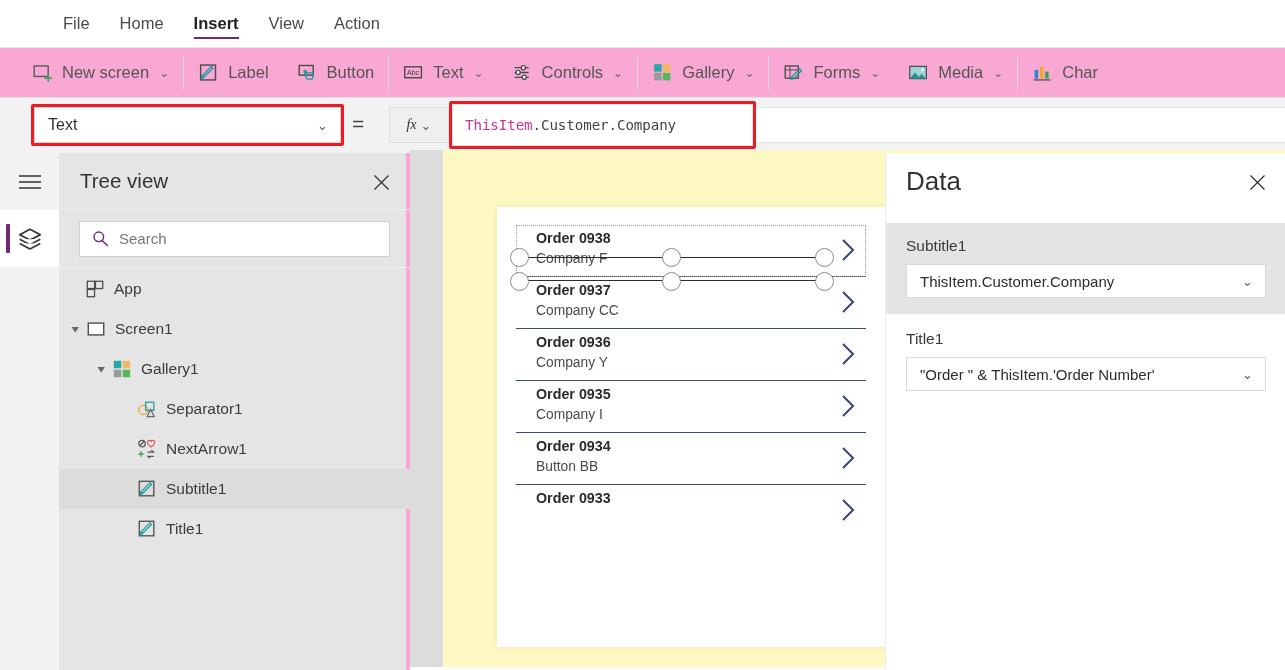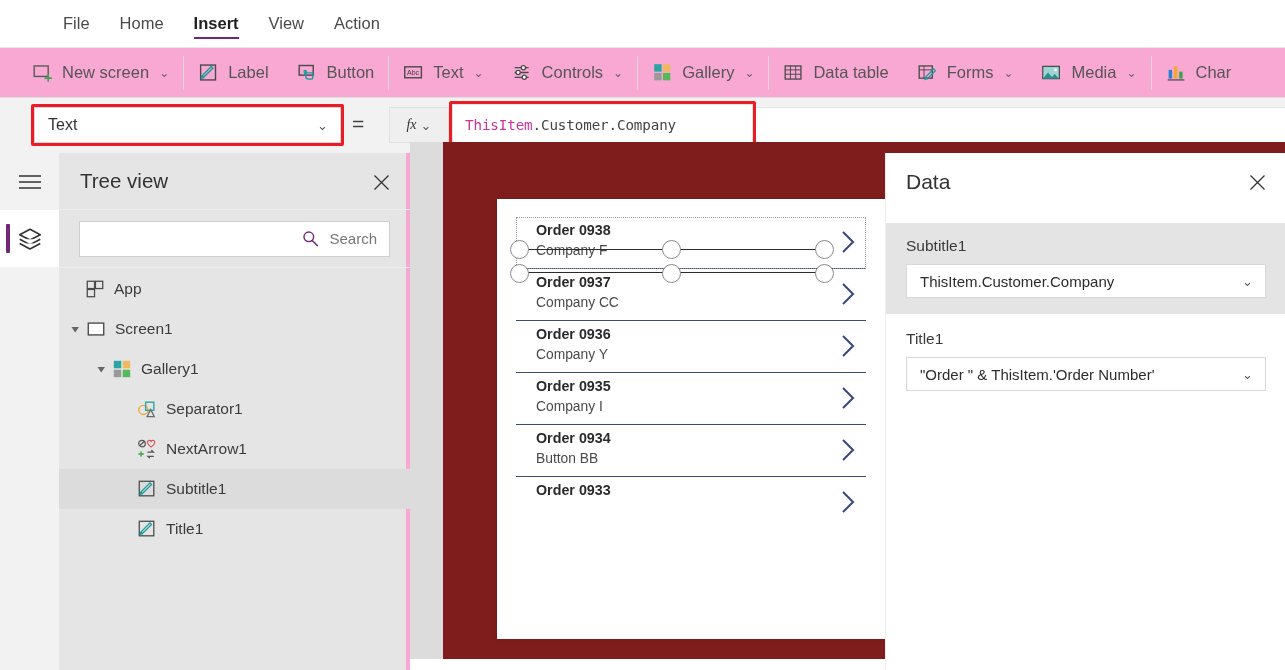--- a/index.html
+++ b/index.html
@@ -117,43 +117,43 @@
     position:absolute; right:14px; top:14px; width:30px; height:30px;
     display:flex; align-items:center; justify-content:center; cursor:pointer;
   }
   .search-zone {
     position:absolute; left:0; top:57px; width:351px; height:58px;
     display:flex; align-items:center; justify-content:center;
     border-bottom:1px solid #ededed;
   }
   .search-box {
     width:311px; height:36px; border:1px solid #cfcfcf; background:#fff;
-    display:flex; align-items:center; gap:10px; padding:0 12px;justify-content:flex-end;
+    display:flex; align-items:center; gap:10px; padding:0 12px;
   }
   .search-ph { font-size:15px; color:#777; }
   .tree-list { position:absolute; left:0; top:116px; width:351px; bottom:0; }
   .tnode {
     position:relative; height:40px; display:flex; align-items:center;
     cursor:pointer; font-size:15.5px; color:#3b3b3b;
   }
   .tnode.sel { background:#dcdcdc; }
   .tnode .arrow {
     width:12px; height:12px; flex:0 0 12px; display:flex;
     align-items:center; justify-content:center;
   }
   .tnode .tico { width:20px; height:20px; flex:0 0 20px; margin-right:9px; }
   .ind0 { padding-left:26px; }
   .ind1 { padding-left:10px; }
   .ind2 { padding-left:36px; }
   .ind3 { padding-left:78px; }
 
   
   .canvas-area {
-    position:absolute; left:410px; top:142px; width:875px; height:517px;
-    background:#7f1d1d;
+    position:absolute; left:410px; top:150px; width:875px; height:517px;
+    background:#fef9c3;
   }
   .canvas-strip {
     position:absolute; left:0; top:0; width:33px; height:100%; background:#dcdcdc;
   }
   .phone {
     position:absolute; left:87px; top:57px; width:388px; height:440px;
     background:#ffffff; box-shadow:0 0 6px rgba(0,0,0,0.10);
   }
   .gallery {
     position:absolute; left:19px; top:18px; width:350px; height:300px; overflow:hidden;
@@ -184,21 +184,21 @@
 
   
   .datapanel {
     position:absolute; left:885px; top:153px; width:400px; height:517px;
     background:#ffffff; border-left:1px solid #ececec;
   }
   .dp-head {
     position:absolute; left:0; top:0; width:400px; height:57px;
     display:flex; align-items:center; padding-left:20px;
   }
-  .dp-title { font-size:21px; color:#333; }
+  .dp-title { font-size:26px; color:#333; }
   .dp-close {
     position:absolute; right:14px; top:14px; width:30px; height:30px;
     display:flex; align-items:center; justify-content:center; cursor:pointer;
   }
   .dp-section { position:absolute; left:0; width:400px; padding:14px 20px 16px 20px; }
   .dp-section.hl { background:#e4e4e4; }
   .dp-label { font-size:15.5px; color:#3a3a3a; margin-bottom:9px; }
   .dp-select {
     height:34px; background:#ffffff; border:1px solid #d8d8d8;
     display:flex; align-items:center; justify-content:space-between;
@@ -291,27 +291,20 @@
         <rect x="12.5" y="2.5" width="8.5" height="8.5" fill="#f0b860"></rect>
         <rect x="2.5" y="12.5" width="8.5" height="8.5" fill="#9a9a9a"></rect>
         <rect x="12.5" y="12.5" width="8.5" height="8.5" fill="#55b95a"></rect>
       </svg>
       <span class="rb-label">Gallery</span>
       <span class="rb-chev">⌄</span>
     </div>
 
     <div class="rb-sep"></div>
 
-    <div class="rb-item">
-      <svg class="rb-ico" viewBox="0 0 24 24">
-        <rect x="2.5" y="4.5" width="18" height="15" fill="none" stroke="#4a4a4a" stroke-width="1.5"></rect>
-        <path d="M2.5 9h18M2.5 14h18M8.5 4.5v15M14.5 4.5v15" stroke="#4a4a4a" stroke-width="1.1"></path>
-      </svg>
-      <span class="rb-label">Data table</span>
-    </div>
 
     <div class="rb-item">
       <svg class="rb-ico" viewBox="0 0 24 24">
         <rect x="2.5" y="4.5" width="15" height="14" fill="none" stroke="#4a4a4a" stroke-width="1.5"></rect>
         <path d="M2.5 9h15M8 4.5v14" stroke="#4a4a4a" stroke-width="1.1"></path>
         <path d="M12 19 21 10l-2-2-9 9z" fill="none" stroke="#1a9c9c" stroke-width="1.5"></path>
         <path d="M10 17l-.8 2.8L12 19" fill="none" stroke="#1a9c9c" stroke-width="1.4"></path>
       </svg>
       <span class="rb-label">Forms</span>
       <span class="rb-chev">⌄</span>

